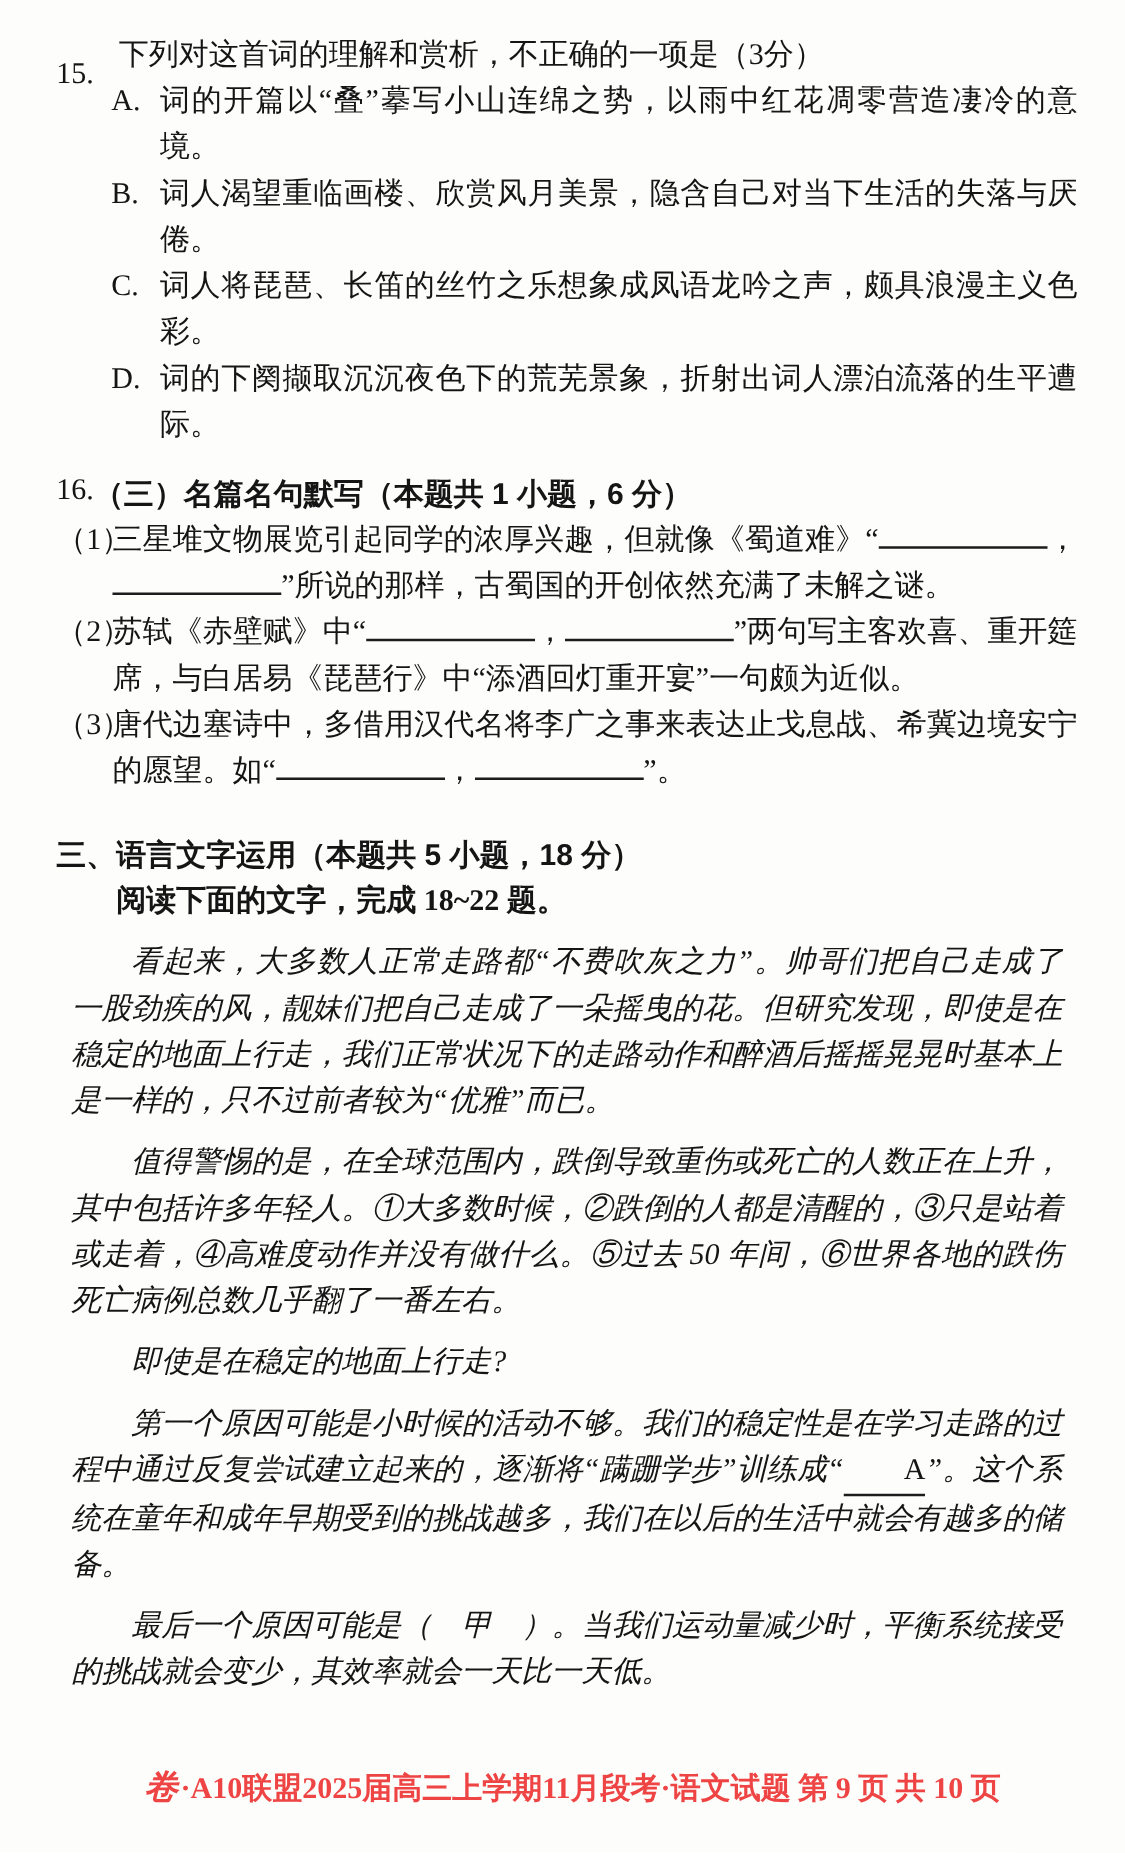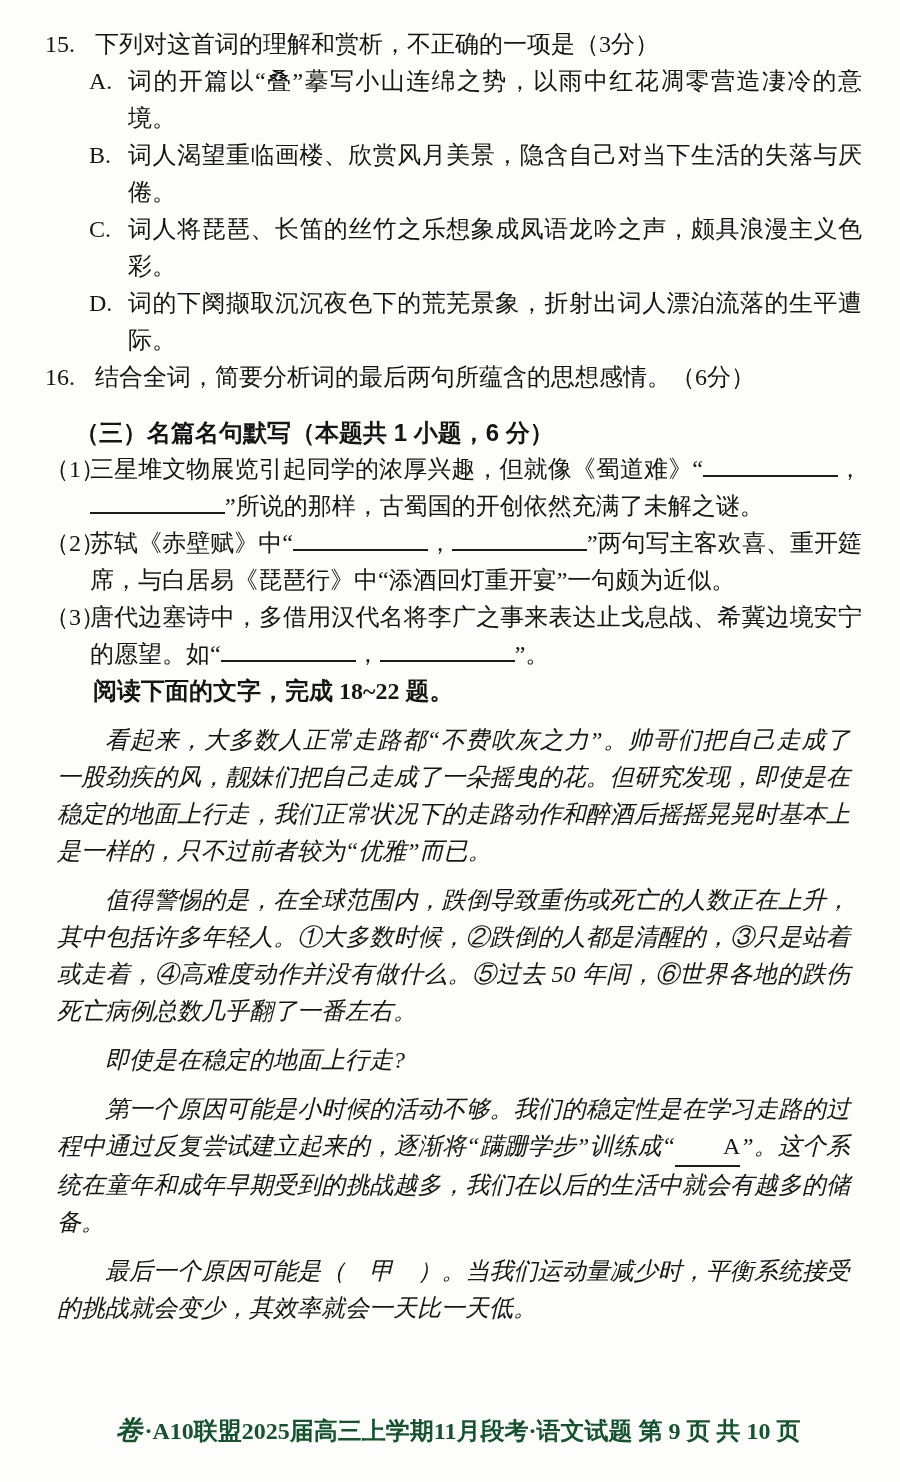--- a/index.html
+++ b/index.html
@@ -12,21 +12,21 @@
     padding:26px 38px 0 45px;
     overflow:hidden;
     font-family:"Liberation Serif","DejaVu Serif",serif;
     font-size:24px;
     line-height:37px;
     font-weight:500;
     text-align:justify;
   }
   
   .q{position:relative;padding-left:50px;}
-  .q-num{position:absolute;left:0;top:0;}
+  .q-num{position:absolute;left:0;top:15px;}
   
   .option{position:relative;margin-left:44px;padding-left:39px;}
   .opt-label{position:absolute;left:0;top:0;}
   
   .section-sub{
     margin:18px 0 0 30px;
     font-family:"Liberation Sans","DejaVu Sans",sans-serif;
     font-weight:700;
   }
   
@@ -59,21 +59,21 @@
     border-bottom:2px solid #1c1c1c;
     font-style:normal;
     font-family:"Liberation Serif","DejaVu Serif",serif;
   }
   .footer{
     position:absolute;
     left:16px;right:0;bottom:32px;
     text-align:center;
     font-weight:700;
     font-size:24px;
-    color:#14532d;
+    color:#ef4444;
   }
   .footer-mark{font-style:italic;font-size:27px;padding-right:2px;}
 </style>
 </head>
 <body>
 
 <div class="page">
 
   <div class="q">
     <span class="q-num">15.</span>
@@ -91,38 +91,38 @@
     <span class="opt-label">C.</span>
     <span>词人将琵琶、长笛的丝竹之乐想象成凤语龙吟之声，颇具浪漫主义色彩。</span>
   </div>
   <div class="option">
     <span class="opt-label">D.</span>
     <span>词的下阕撷取沉沉夜色下的荒芜景象，折射出词人漂泊流落的生平遭际。</span>
   </div>
 
   <div class="q">
     <span class="q-num">16.</span>
-    <span>结合全词，简要分析词的最后两句所蕴含的思想感情。（6分）</span>
   </div>
 
   <div class="section-sub">（三）名篇名句默写（本题共 1 小题，6 分）</div>
 
   <div class="sub-item">
     <span class="sub-label">（1）</span>
     <span>三星堆文物展览引起同学的浓厚兴趣，但就像《蜀道难》“<span class="blank"></span>，<span class="blank"></span>”所说的那样，古蜀国的开创依然充满了未解之谜。</span>
   </div>
   <div class="sub-item">
     <span class="sub-label">（2）</span>
     <span>苏轼《赤壁赋》中“<span class="blank"></span>，<span class="blank"></span>”两句写主客欢喜、重开筵席，与白居易《琵琶行》中“添酒回灯重开宴”一句颇为近似。</span>
   </div>
   <div class="sub-item">
     <span class="sub-label">（3）</span>
     <span>唐代边塞诗中，多借用汉代名将李广之事来表达止戈息战、希冀边境安宁的愿望。如“<span class="blank"></span>，<span class="blank"></span>”。</span>
   </div>
 
+  <div class="section-head">三、语言文字运用（本题共 5 小题，18 分）</div>
   <div class="instruction">阅读下面的文字，完成 18~22 题。</div>
 
   <p class="passage">看起来，大多数人正常走路都“不费吹灰之力”。帅哥们把自己走成了一股劲疾的风，靓妹们把自己走成了一朵摇曳的花。但研究发现，即使是在稳定的地面上行走，我们正常状况下的走路动作和醉酒后摇摇晃晃时基本上是一样的，只不过前者较为“优雅”而已。</p>
   <p class="passage">值得警惕的是，在全球范围内，跌倒导致重伤或死亡的人数正在上升，其中包括许多年轻人。①大多数时候，②跌倒的人都是清醒的，③只是站着或走着，④高难度动作并没有做什么。⑤过去 50 年间，⑥世界各地的跌伤死亡病例总数几乎翻了一番左右。</p>
   <p class="passage">即使是在稳定的地面上行走?</p>
   <p class="passage">第一个原因可能是小时候的活动不够。我们的稳定性是在学习走路的过程中通过反复尝试建立起来的，逐渐将“蹒跚学步”训练成“<span class="u-label">A</span>”。这个系统在童年和成年早期受到的挑战越多，我们在以后的生活中就会有越多的储备。</p>
   <p class="passage">最后一个原因可能是（　甲　）。当我们运动量减少时，平衡系统接受的挑战就会变少，其效率就会一天比一天低。</p>
 
   <div class="footer">
     <span class="footer-mark">卷</span><span>·A10联盟2025届高三上学期11月段考·语文试题 第 9 页  共 10 页</span>

